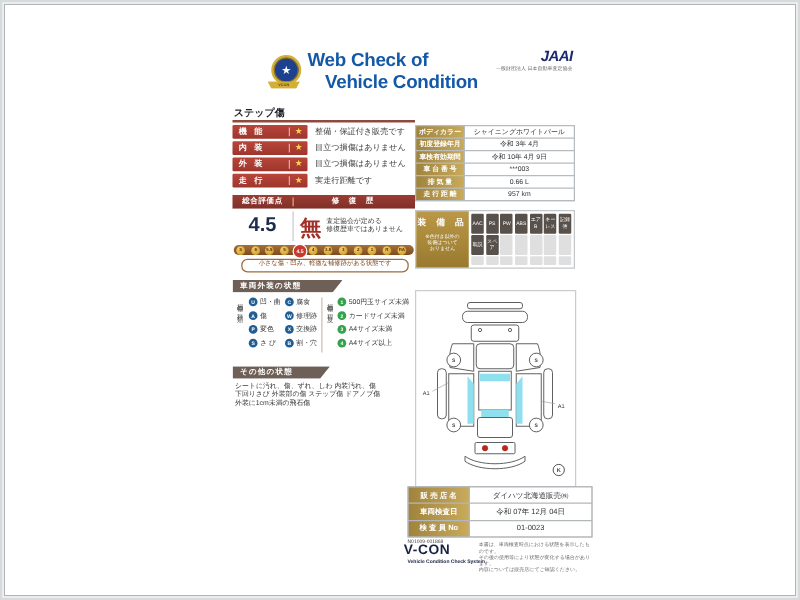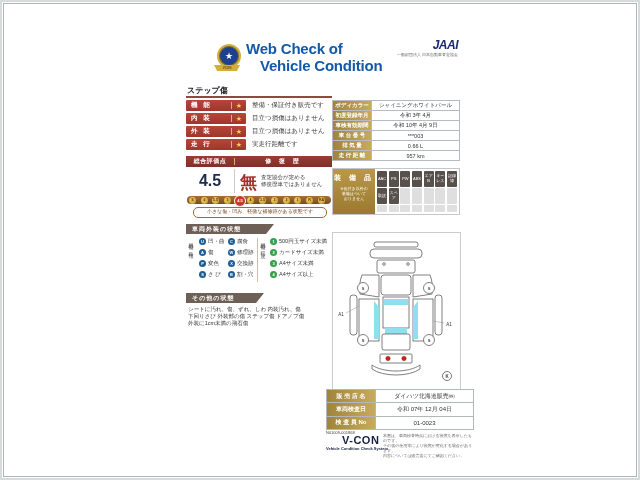--- a/index.html
+++ b/index.html
@@ -344,19 +344,19 @@
       <span class="dlab">車両検査日</span>
       <span class="dval">令和 07年 12月 04日</span>
     </div>
   <div class="dtrow">
       <span class="dlab">検 査 員 No</span>
       <span class="dval">01-0023</span>
     </div>
 </div>
 
 <div class="serial abs" style="left:326px;top:430px">N01009-001868</div>
-<div class="vcon abs" style="left:342px;top:434px">V-CON</div>
+<div class="vcon abs" style="left:323px;top:434px">V-CON</div>
 <div class="vconsub abs" style="left:326px;top:446px">Vehicle Condition Check System</div>
 <div class="disc abs" style="left:383px;top:433px;width:90px">
   <div>本書は、車両検査時点における状態を表示したものです。</div>
   <div>その後の使用等により状態が変化する場合があります。</div>
   <div>内容については販売店にてご確認ください。</div>
 </div>
 
 </body></html>

